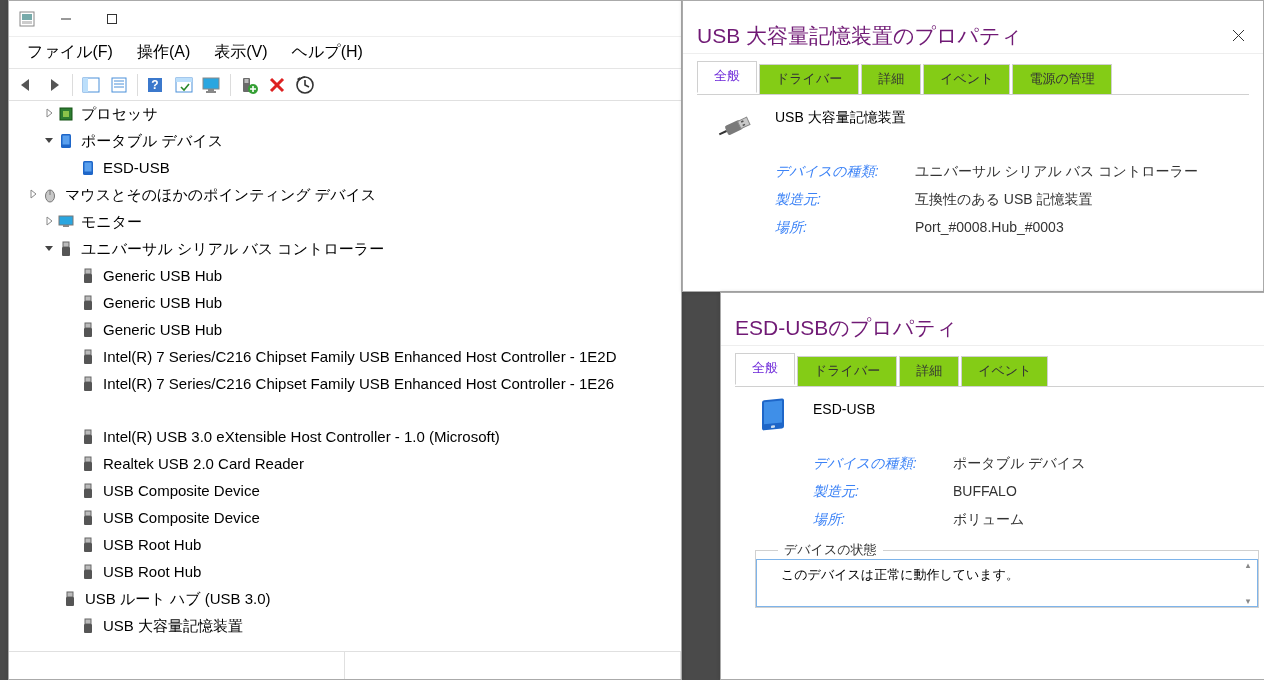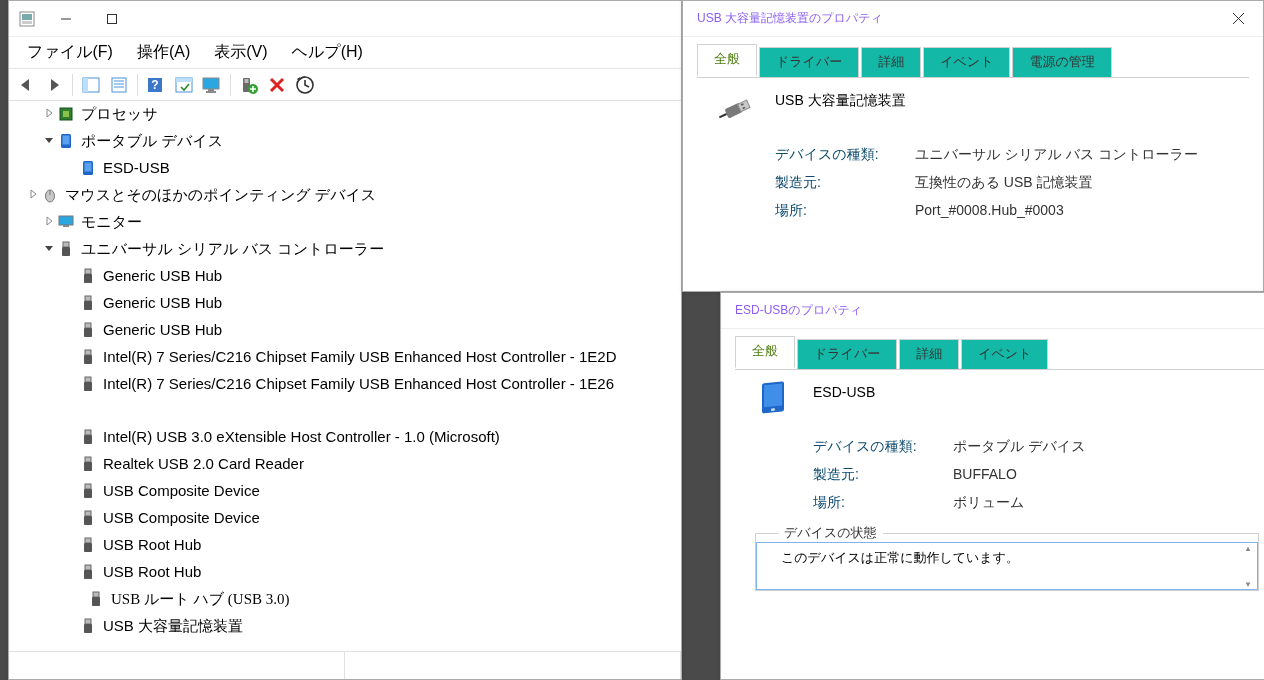--- a/index.html
+++ b/index.html
@@ -78,56 +78,56 @@
   .node-icon {
     width:18px; height:18px; margin-right:6px;
     display:inline-flex; align-items:center; justify-content:center;
     flex-shrink:0;
   }
   .statusbar {
     height:28px; border-top:1px solid #e0e0e0; display:flex; flex-shrink:0;
   }
   .statusbar .pane { border-right:1px solid #e0e0e0; width:50%; }
   
-  .prop-window .titlebar { color:#8b5cf6; font-size:12px; }
+  .prop-window .titlebar { color:#701a75; font-size:21px;margin-top:17px; }
   #prop1 { left:682px; top:0; width:582px; height:292px; }
   #prop2 { left:720px; top:292px; width:582px; height:388px; }
   .tabs {
     display:flex; align-items:flex-end;
     padding:10px 14px 0 14px; height:40px;
     flex-shrink:0;
     border-bottom:1px solid #ffffff;
   }
   .tab {
     padding:5px 16px 6px 16px;
     font-size:13px;
-    background:#14b8a6;
+    background:#84cc16;
     border:1px solid #d0d0d0;
     border-bottom:none;
     margin-right:2px;
     color:#333;
     position:relative; top:1px;
   }
   .tab.active {
     background:#ffffff;
     border-bottom:1px solid #ffffff;
-    color:#4d7c0f;
+    color:#6d28d9;
     top:0; padding-bottom:7px;
   }
   .prop-body {
     flex:1; padding:10px 28px 10px 20px;
     border-top:1px solid #d0d0d0;
     margin:0 14px;
     background:#ffffff;
   }
   .prop-head { display:flex; align-items:flex-start; gap:18px; margin-bottom:18px; }
   .prop-head .big-icon { width:40px; height:40px; display:flex; align-items:center; justify-content:center; }
   .prop-head .devname { font-size:14px; padding-top:4px; }
   .kv { display:flex; font-size:14px; margin:10px 0 10px 58px; }
-  .kv .k { width:140px; color:#0c4a6e; }
+  .kv .k { width:140px; color:#3b82f6;font-style:italic; }
   .kv .v { color:#333; }
   fieldset.status {
     margin:12px 0 0 0; border:1px solid #d0d0d0; padding:0;
   }
   fieldset.status legend { font-size:13px; color:#333; padding:0 6px; margin-left:22px;}
   .status-text {
     margin:0; border:1px solid #7eb4ea; background:#fff;
     height:48px; padding:6px 24px; font-size:13px; position:relative;
   }
   .status-text .scrolltrack {
@@ -426,21 +426,21 @@
       <div class="tree-row" style="padding-left: 54px;">
         <span class="twisty"></span>
         <span class="node-icon">
           <svg width="14" height="16">
             <rect x="4" y="1" width="6" height="5" fill="#bbb" stroke="#666"></rect>
             <rect x="3" y="6" width="8" height="9" rx="1" fill="#555"></rect>
           </svg>
         </span>
         <span>USB Root Hub</span>
       </div>
-      <div class="tree-row" style="padding-left: 62px; font-family: Liberation Serif, serif;">
+      <div class="tree-row" style="padding-left: 36px;">
         <span class="twisty"></span>
         <span class="node-icon">
           <svg width="14" height="16">
             <rect x="4" y="1" width="6" height="5" fill="#bbb" stroke="#666"></rect>
             <rect x="3" y="6" width="8" height="9" rx="1" fill="#555"></rect>
           </svg>
         </span>
         <span>USB ルート ハブ (USB 3.0)</span>
       </div>
       <div class="tree-row" style="padding-left: 54px;">

